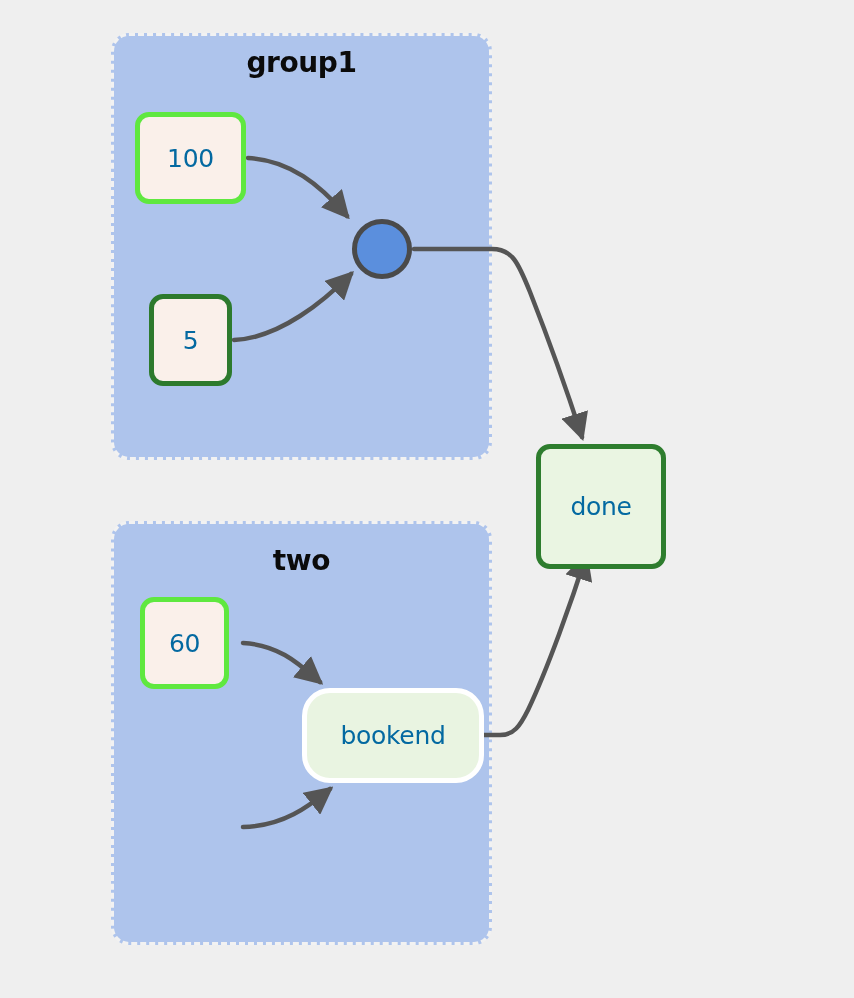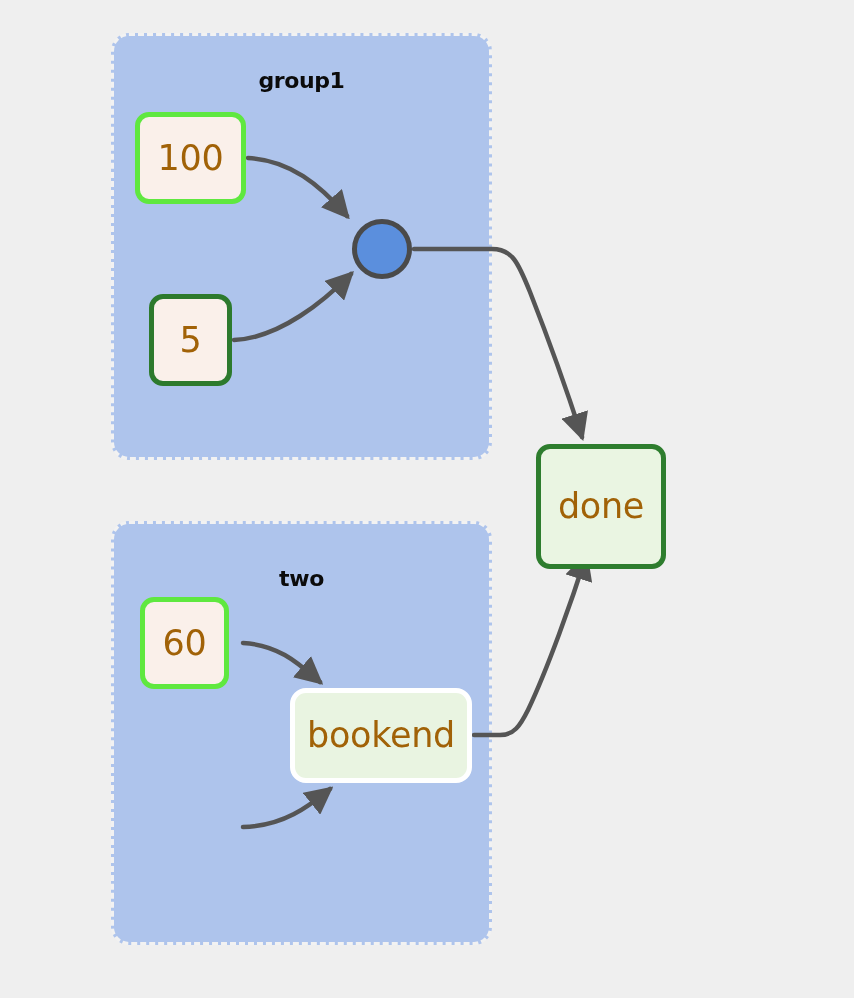--- a/index.html
+++ b/index.html
@@ -23,55 +23,55 @@
     border: 3px dashed #f2f2f2;
     border-radius: 18px;
     box-sizing: border-box;
   }
   .group-label {
     position: absolute;
     left: 0;
     right: 0;
     text-align: center;
     font-weight: bold;
-    font-size: 22px;
+    font-size: 28px;
     color: #0b0b0b;
     letter-spacing: -0.4px;
-    margin-top: 22px;
   }
 
   
   .node {
     position: absolute;
     box-sizing: border-box;
     display: flex;
     align-items: center;
     justify-content: center;
     border-radius: 14px;
-    font-size: 35px;
-    color: #a16207;
+    font-size: 25px;
+    color: #0369a1;
     letter-spacing: -0.3px;
     line-height: 1;
   }
   .node-value-bright {
     background: #faf0ea;
     border: 5px solid #5fe83f;
   }
   .node-value-dark {
     background: #faf0ea;
     border: 5px solid #2d7a2d;
   }
   .node-terminal {
     background: #eaf5e2;
     border: 5px solid #2e7d2e;
   }
   .node-bookend {
     background: #e9f4e1;
     border: 5px solid #ffffff;
-    border-radius: 16px;
+    border-radius: 28px;
+    margin-left: 12px;
   }
   .node-circle {
     position: absolute;
     box-sizing: border-box;
     border-radius: 50%;
     background: #5b8fdd;
     border: 5px solid #4a4a4a;
   }
 
   

